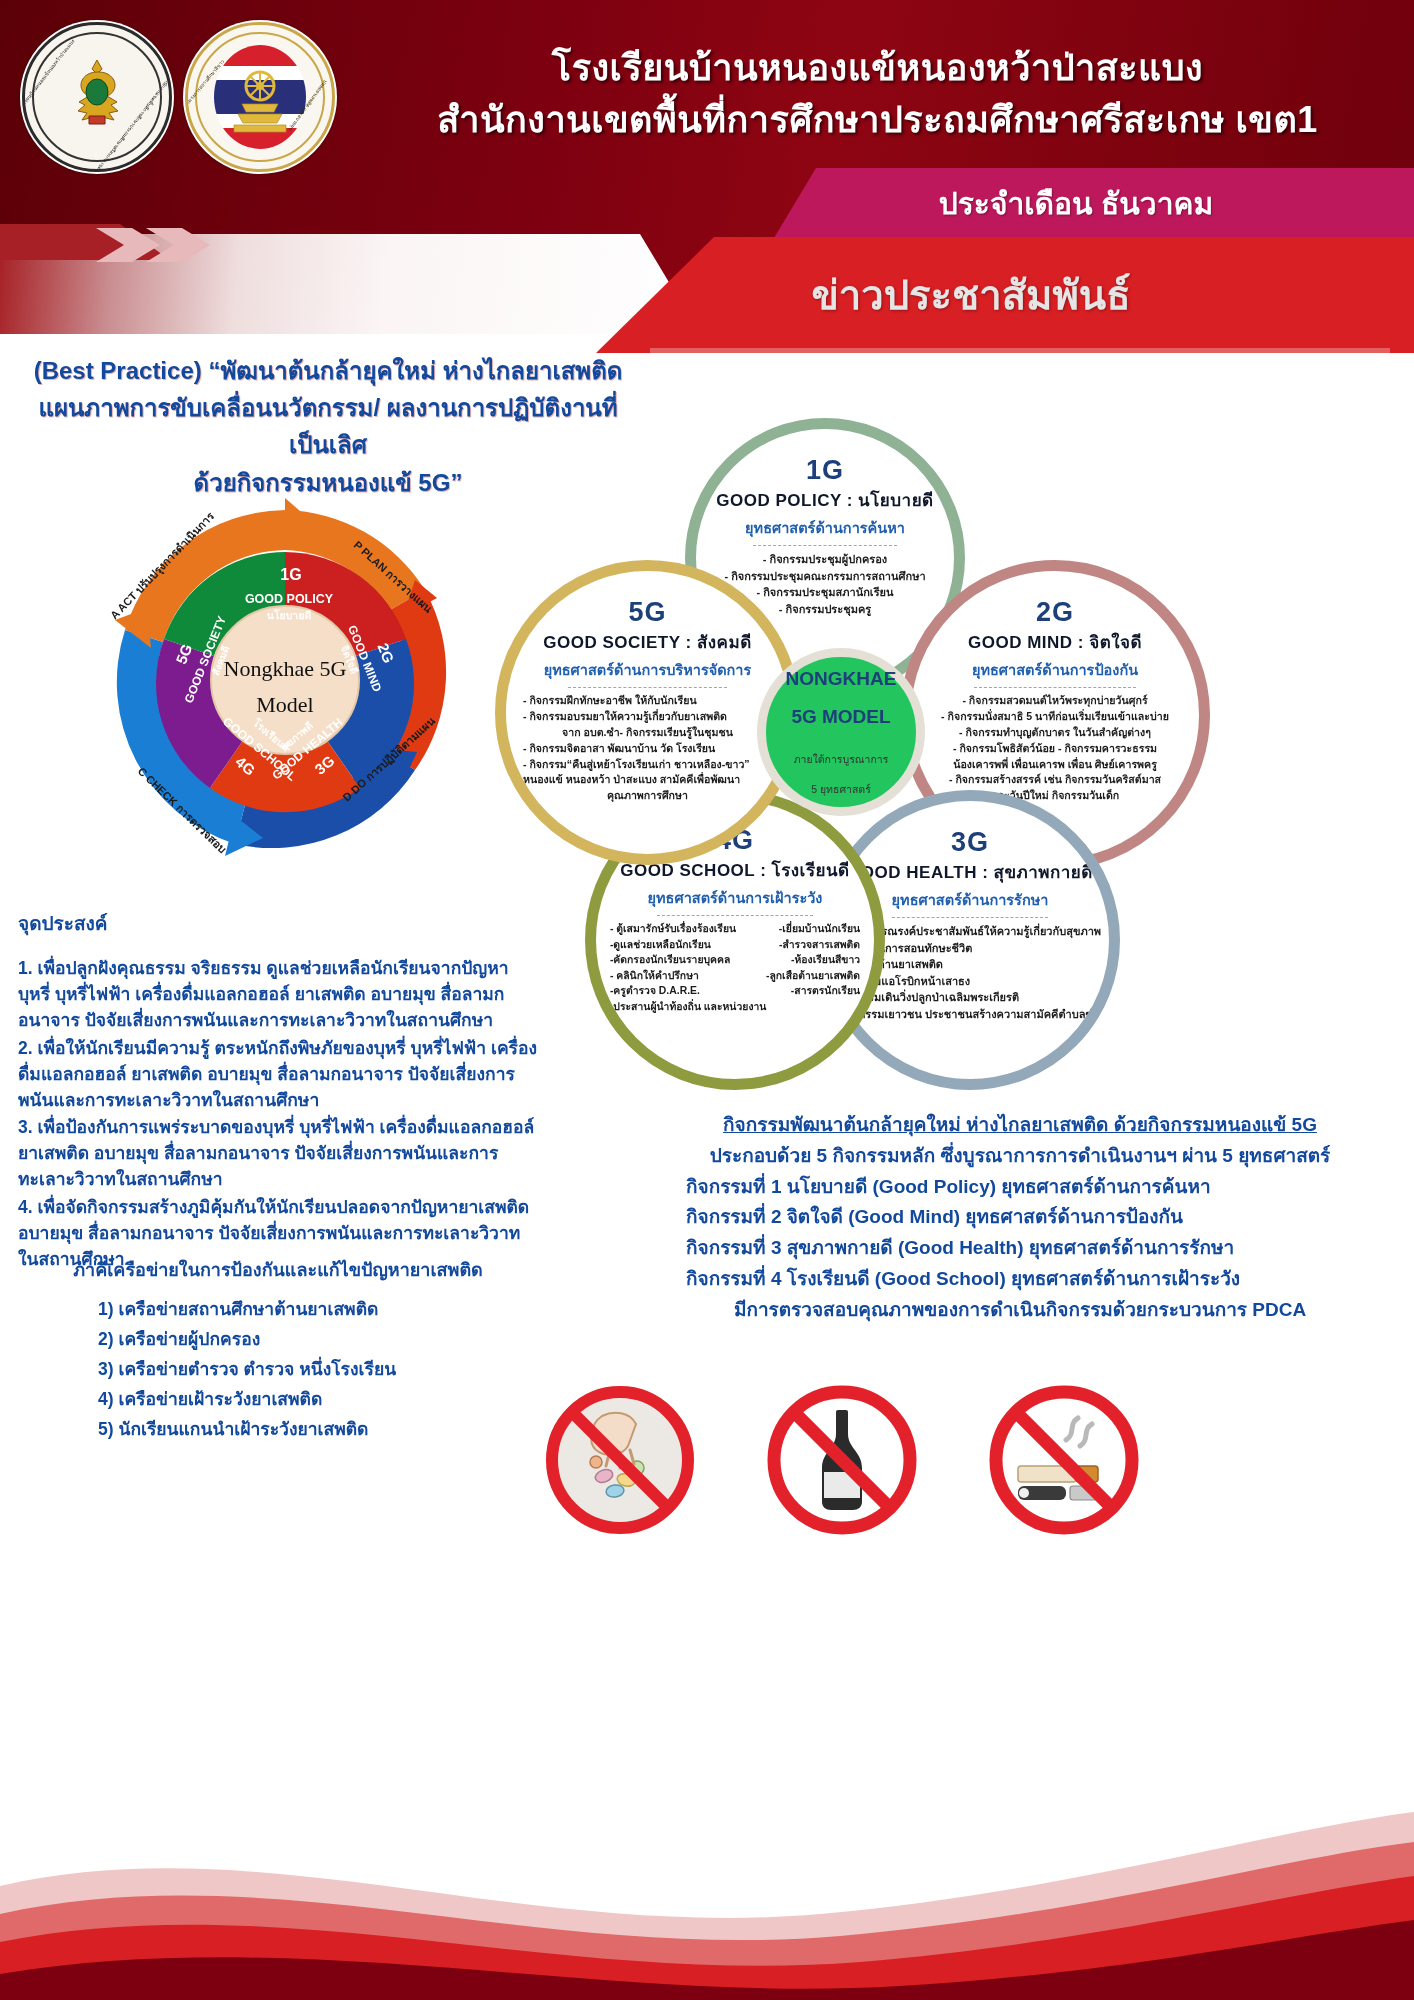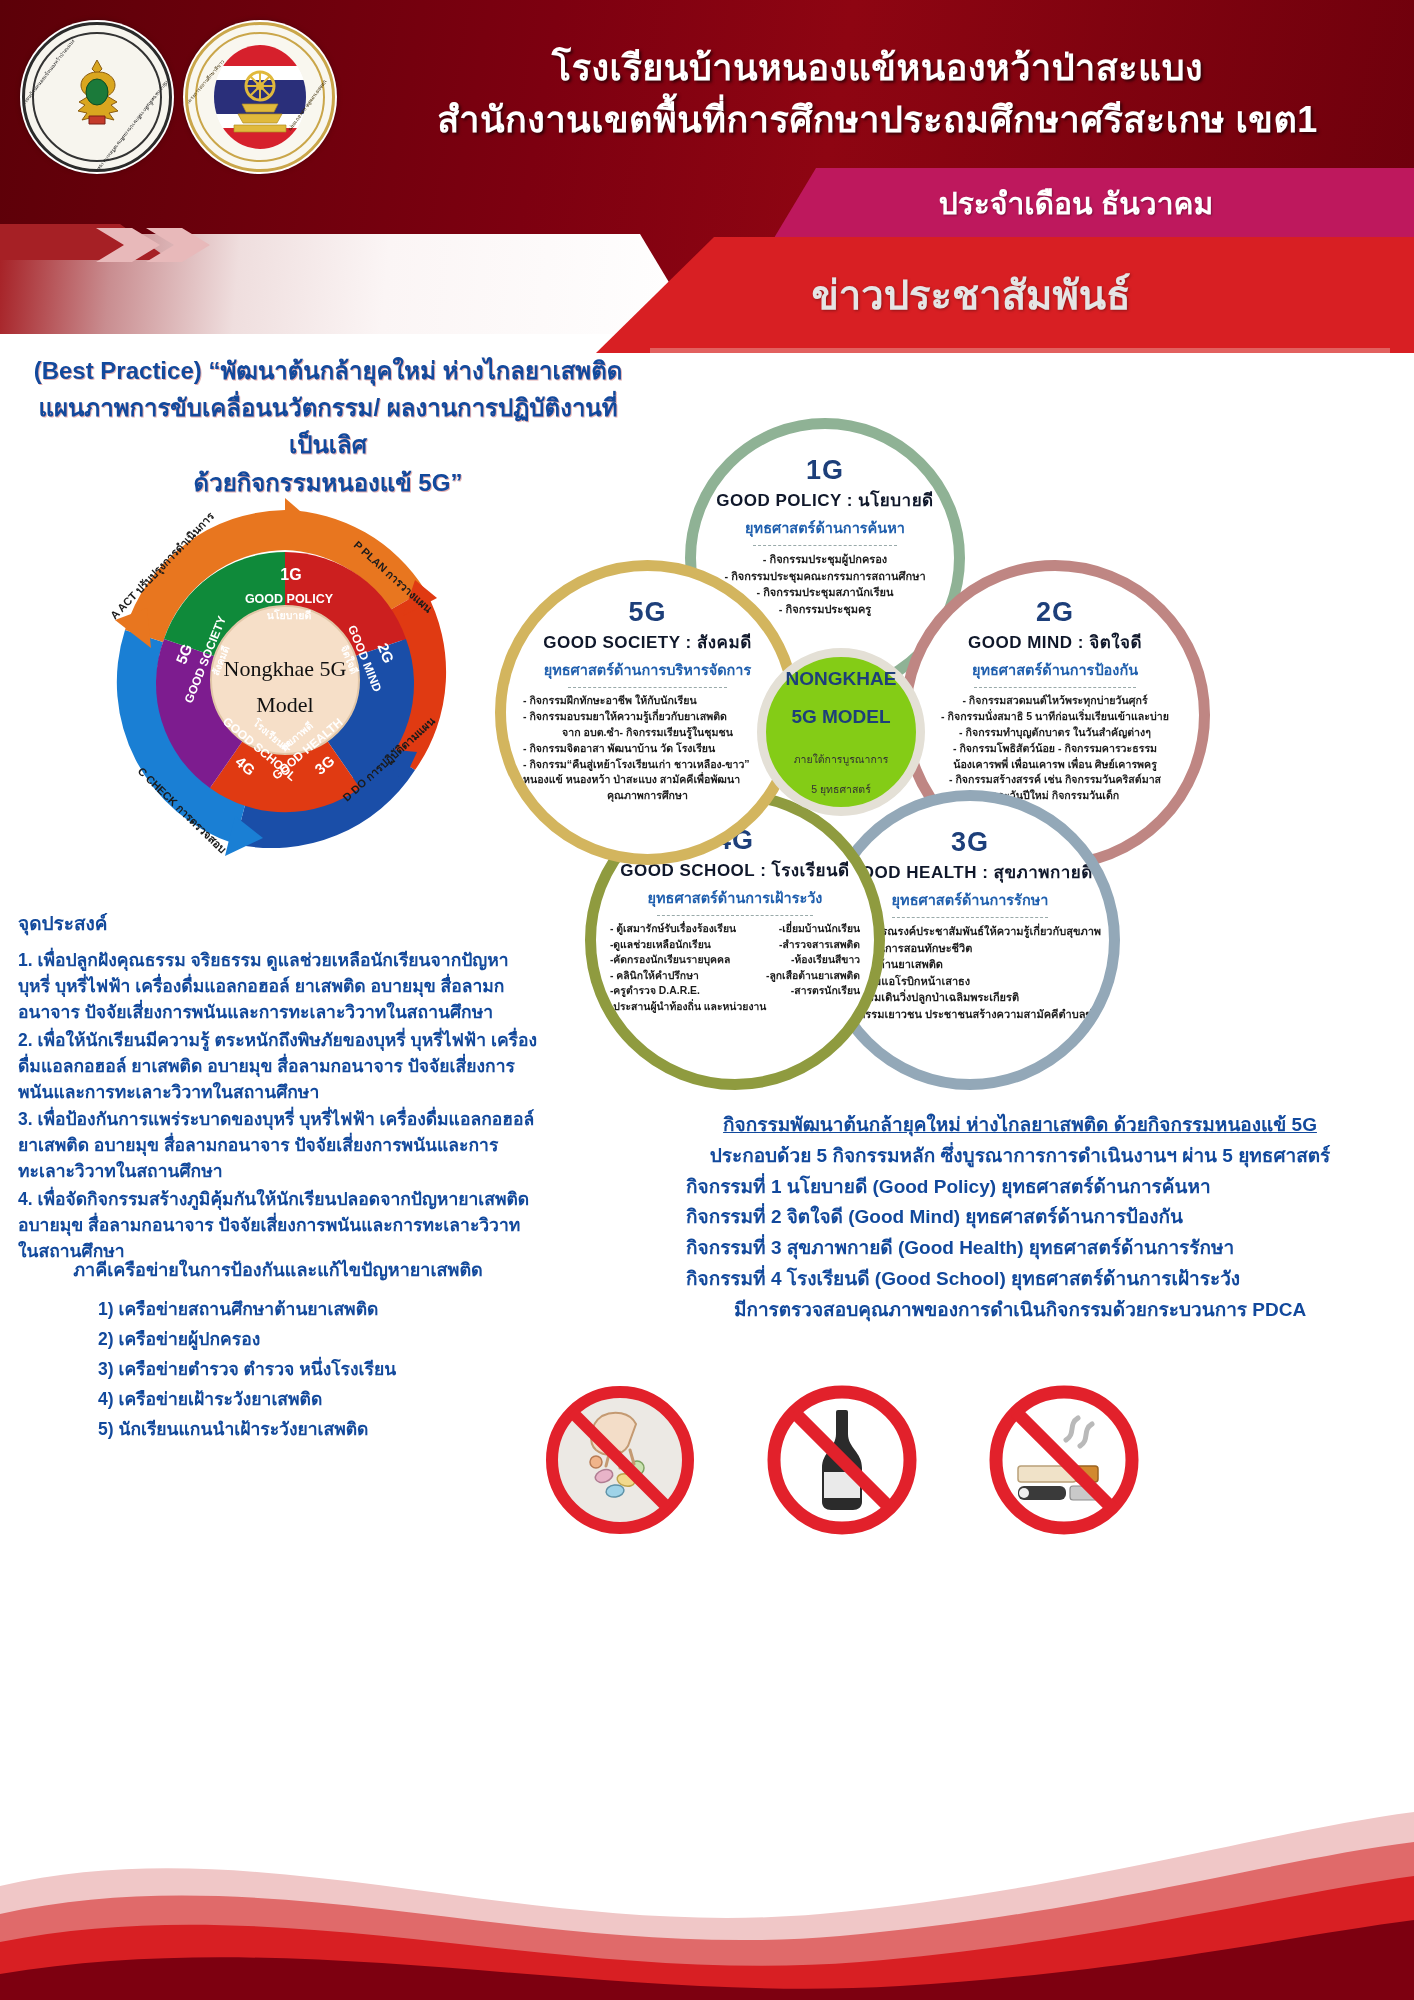--- a/index.html
+++ b/index.html
@@ -149,34 +149,34 @@
 
   .petal.c4 .p-list div, .petal.c5 .p-list div { white-space: normal; }
   .petal.c4 .p-list { font-size: 10.4px; }
   .petal.c5 .p-list { font-size: 10.6px; }
   .petal.c2 .p-list { font-size: 10.6px; }
   .petal.c3 .p-list { font-size: 11px; text-align: left; }
 
   
   .hub {
     position: absolute; left: 757px; top: 648px; width: 168px; height: 168px;
-    border-radius: 50%; background: #84cc16;
+    border-radius: 50%; background: #22c55e;
     border: 9px solid #e4e0d6;
     display: flex; flex-direction: column; align-items: center; justify-content: center;
     text-align: center; z-index: 5; gap: 16px;
   }
   .hub-t { color: #1d3f7a; font-size: 19px; font-weight: bold; line-height: 1.15; }
   .hub-s { color: #333; font-size: 10.5px; margin-top: 8px; line-height: 1.35; }
 
   
   .obj {
     position: absolute; left: 18px; top: 910px; width: 520px;
     color: #12499c; font-size: 17.5px; font-weight: bold; line-height: 1.48;
   }
-  .obj h3 { font-size: 19px; margin-bottom: 10px; }
+  .obj h3 { font-size: 19px; margin-bottom: 18px; }
   .obj p { margin-bottom: 2px; }
 
   .net {
     position: absolute; left: 18px; top: 1255px; width: 520px;
     color: #12499c; font-size: 17.5px; font-weight: bold; line-height: 1.72;
   }
   .net h3 { font-size: 18px; text-align: center; margin-bottom: 8px; }
   .net li { list-style: none; margin-left: 80px; }
 
   

